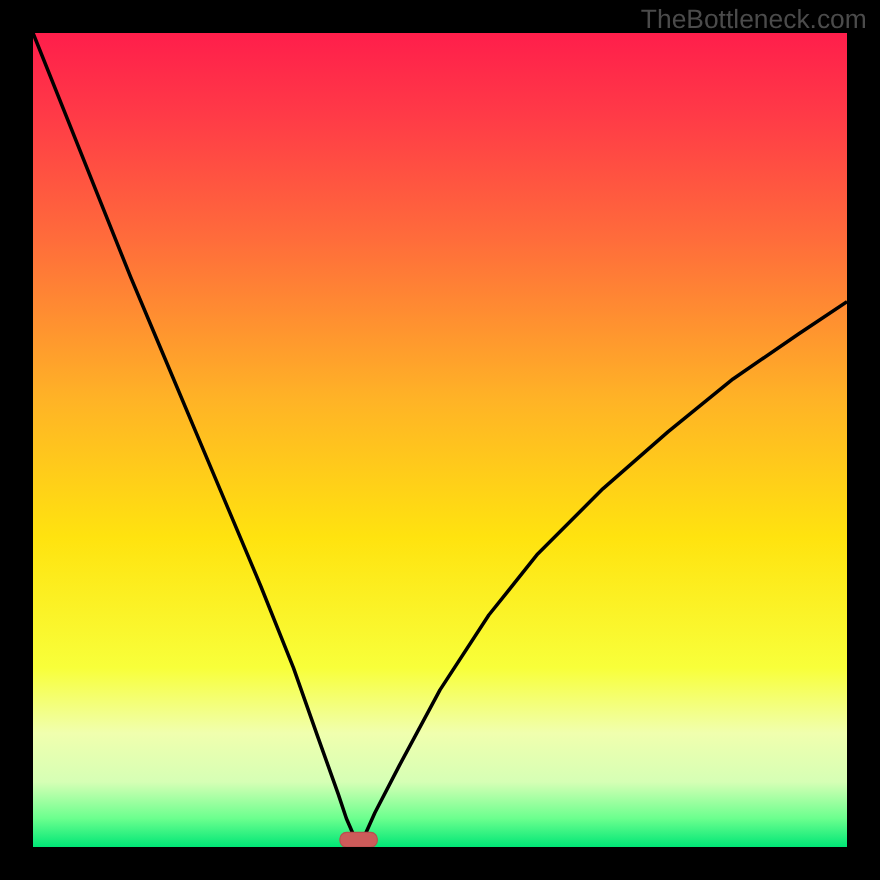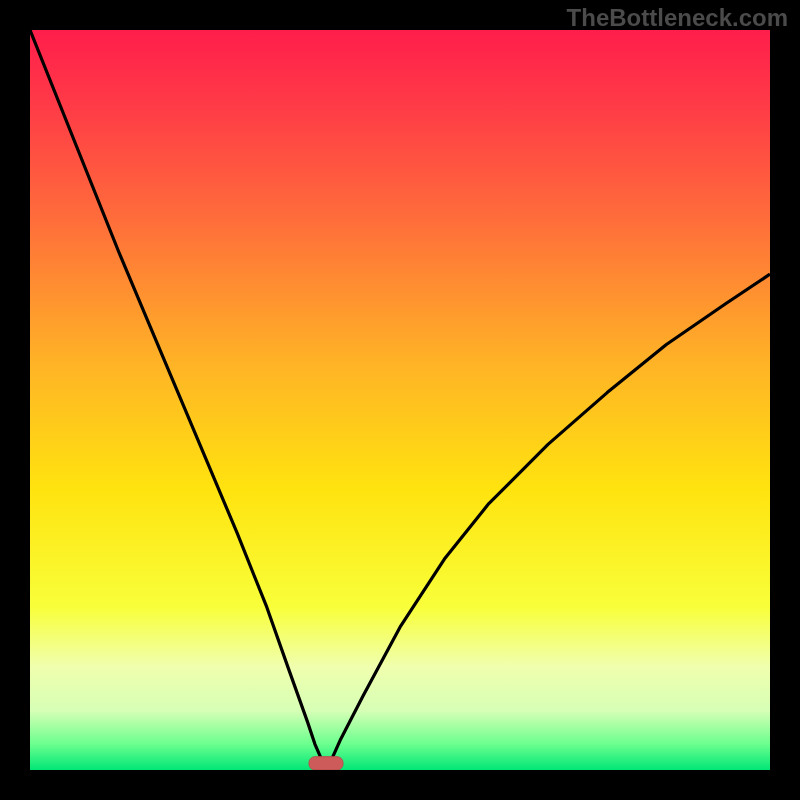--- a/index.html
+++ b/index.html
@@ -25,21 +25,21 @@
     top: 30px;
     width: 740px;
     height: 740px;
   }
   .watermark {
     position: absolute;
     top: 4px;
     right: 12px;
     color: #4b4b4b;
     font-size: 24px;
-    font-weight: 700;
+    font-weight: 400;
     letter-spacing: 0px;
     user-select: none;
   }
 </style>
 </head>
 <body>
 
 <div class="frame">
 
   <svg class="plot" viewBox="0 0 740 740" preserveAspectRatio="none">

